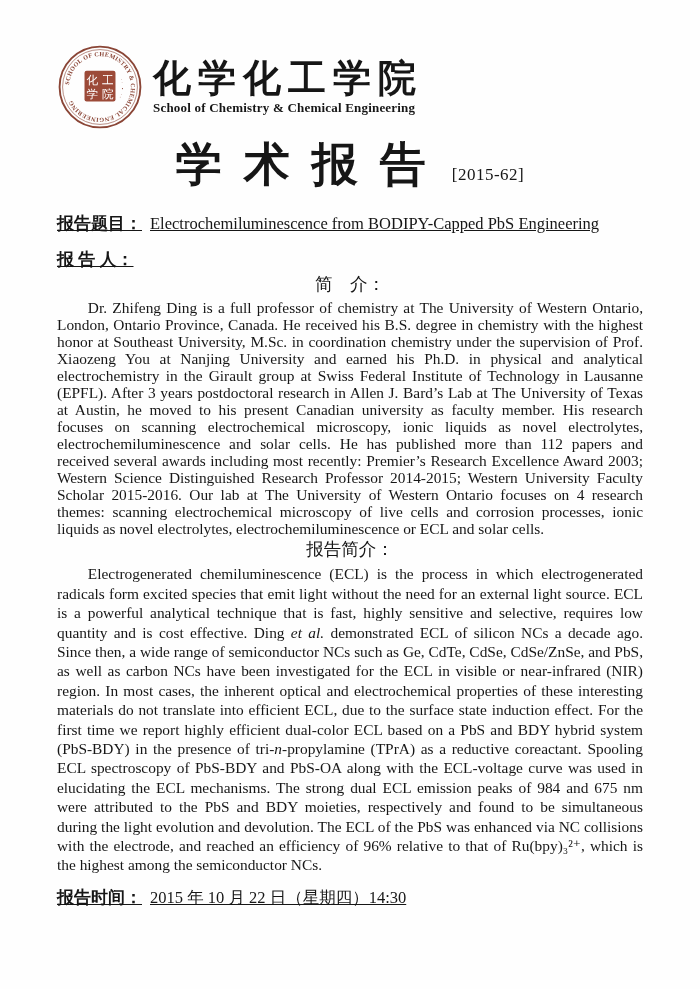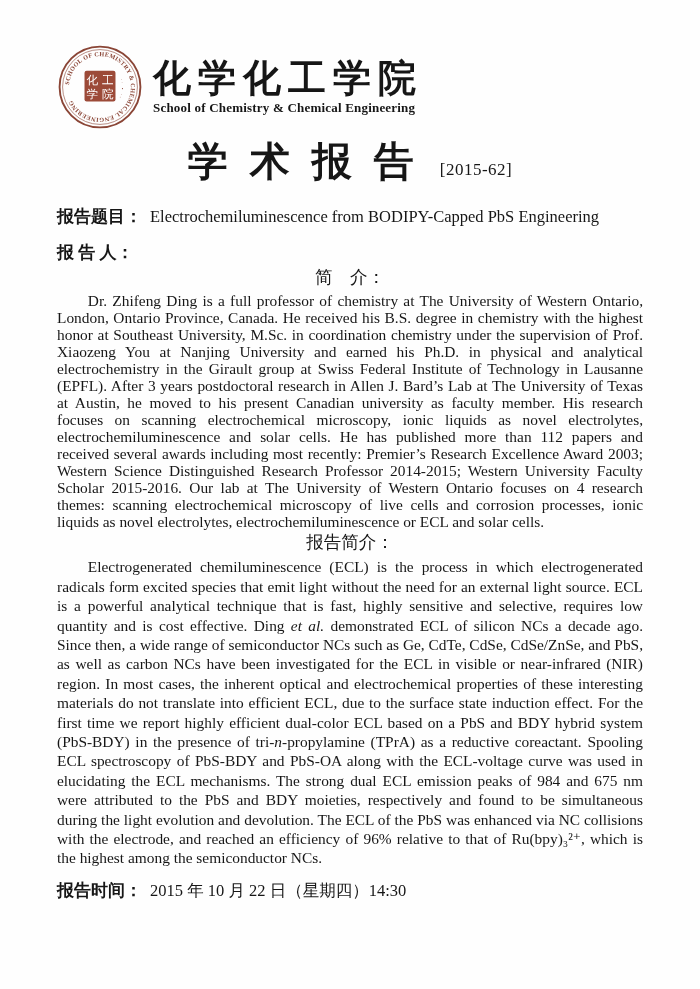--- a/index.html
+++ b/index.html
@@ -35,39 +35,40 @@
     letter-spacing: 0.2px;
   }
 
   
   .doc-title {
     margin-top: 4px;
     text-align: center;
     white-space: nowrap;
   }
   .title-zh {
-    font-size: 40px;
+    font-size: 46px;
     font-weight: 900;
     letter-spacing: 22px;
     font-family: "Liberation Serif", "DejaVu Serif", serif;
   }
   .title-no {
     font-size: 17px;
     position: relative;
     top: 0;
     letter-spacing: 0.5px;
   }
 
   
   .field-row {
     display: flex;
     align-items: baseline;
     margin-top: 11px;
     font-size: 16.5px;
     line-height: 1.45;
+    text-decoration: underline;
   }
   .field-row.first { margin-top: 16px; }
   .field-label {
     font-weight: bold;
     font-size: 17px;
     white-space: nowrap;
     margin-right: 8px;
     flex: 0 0 auto;
   }
   .field-value { font-size: 16.5px; }

